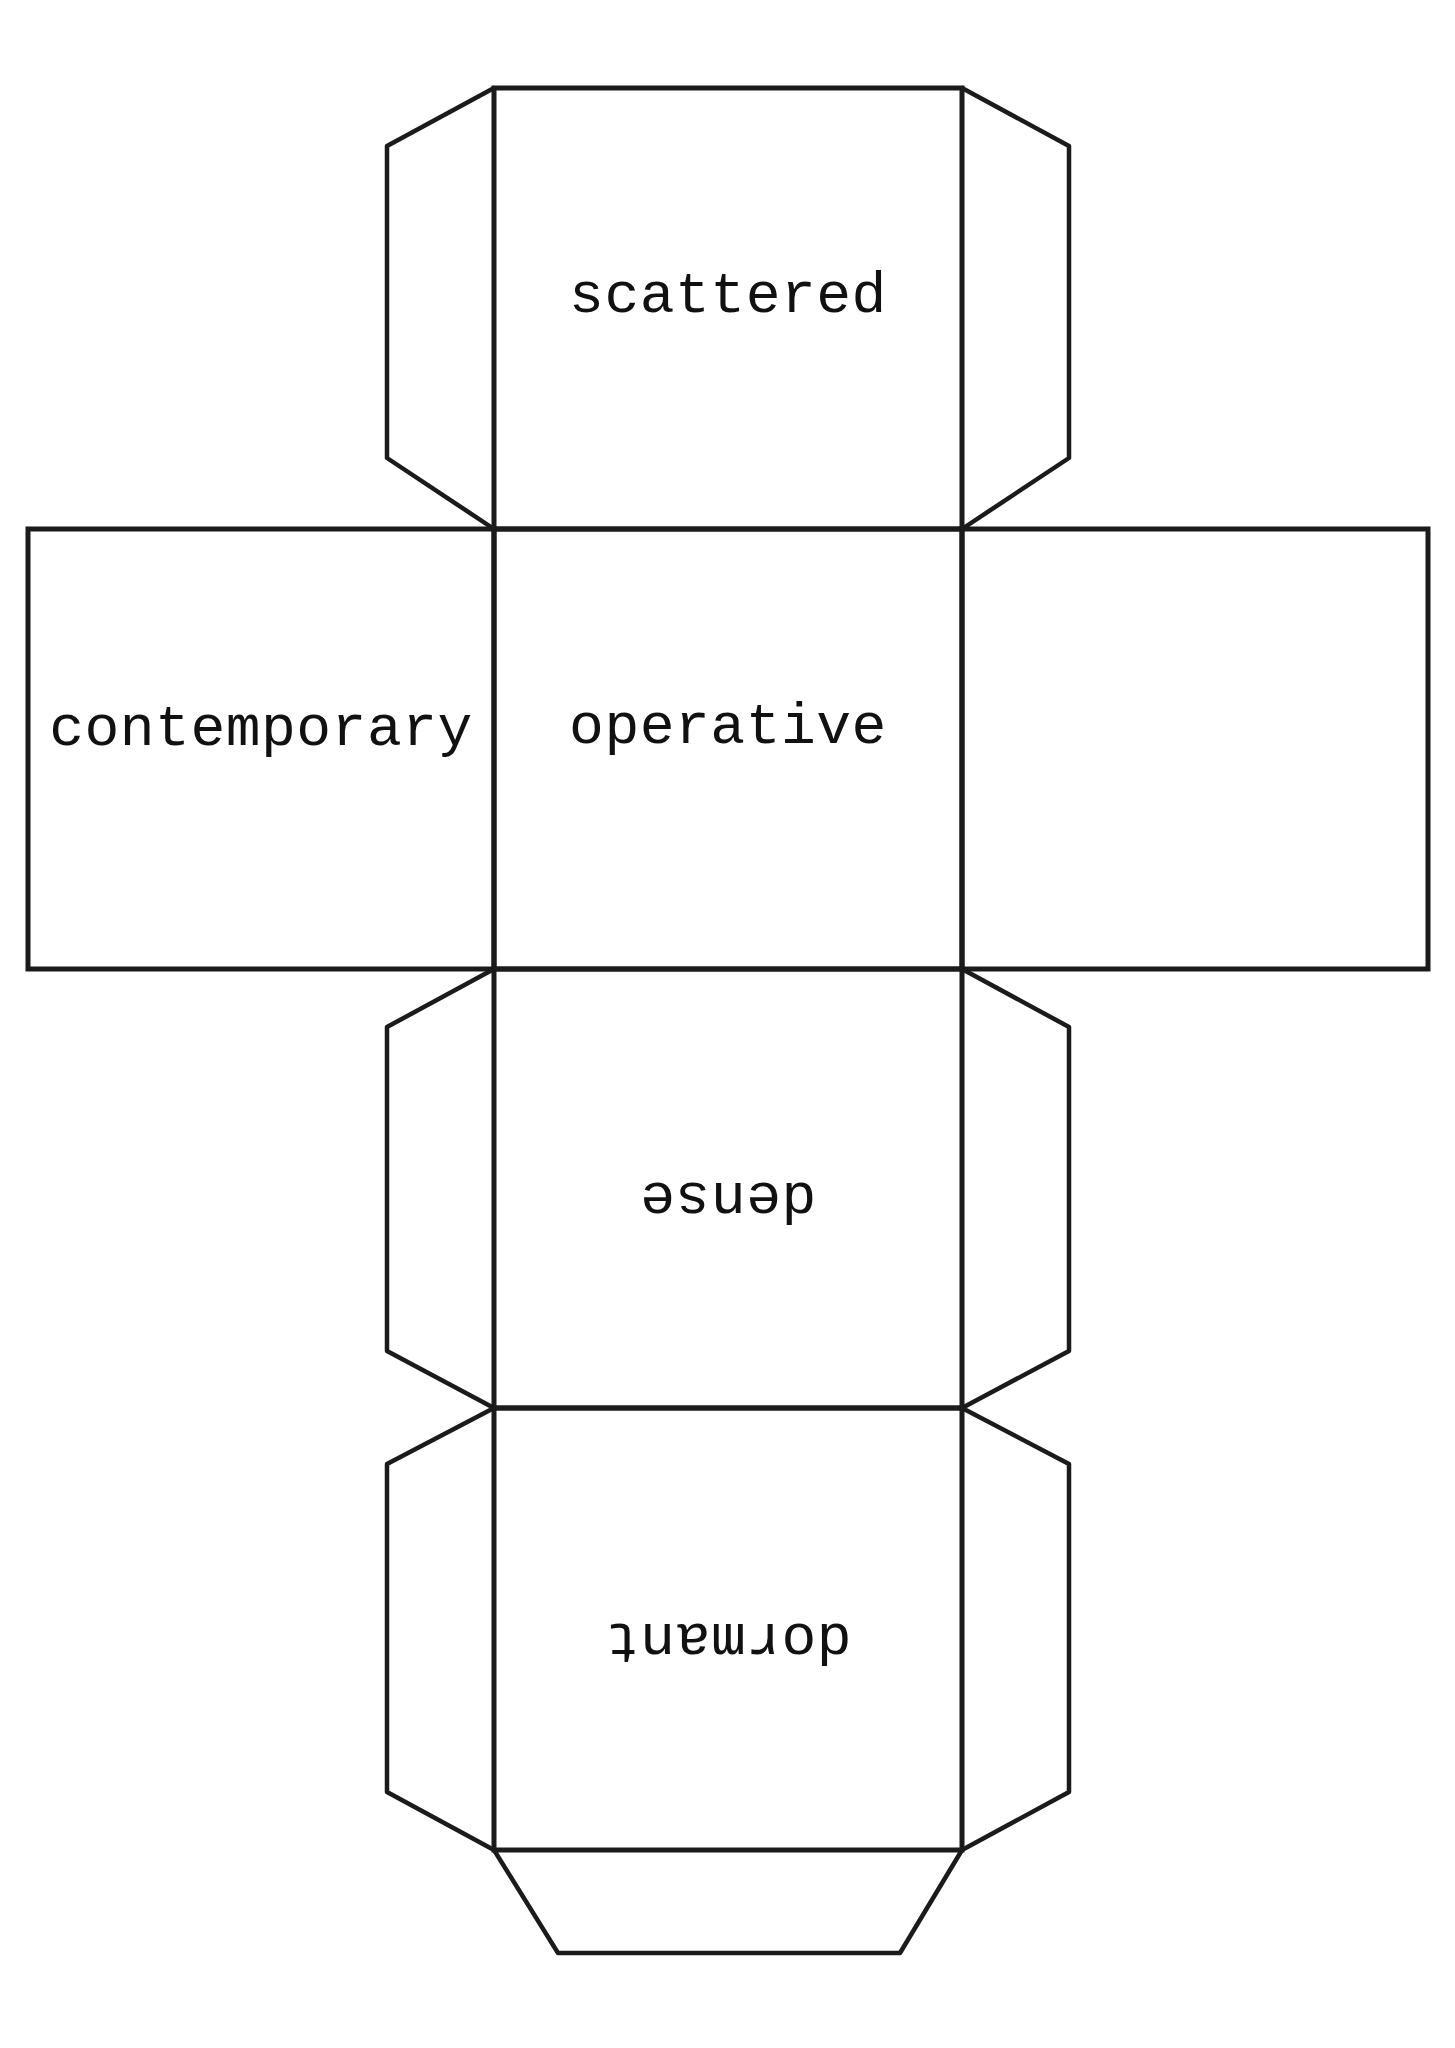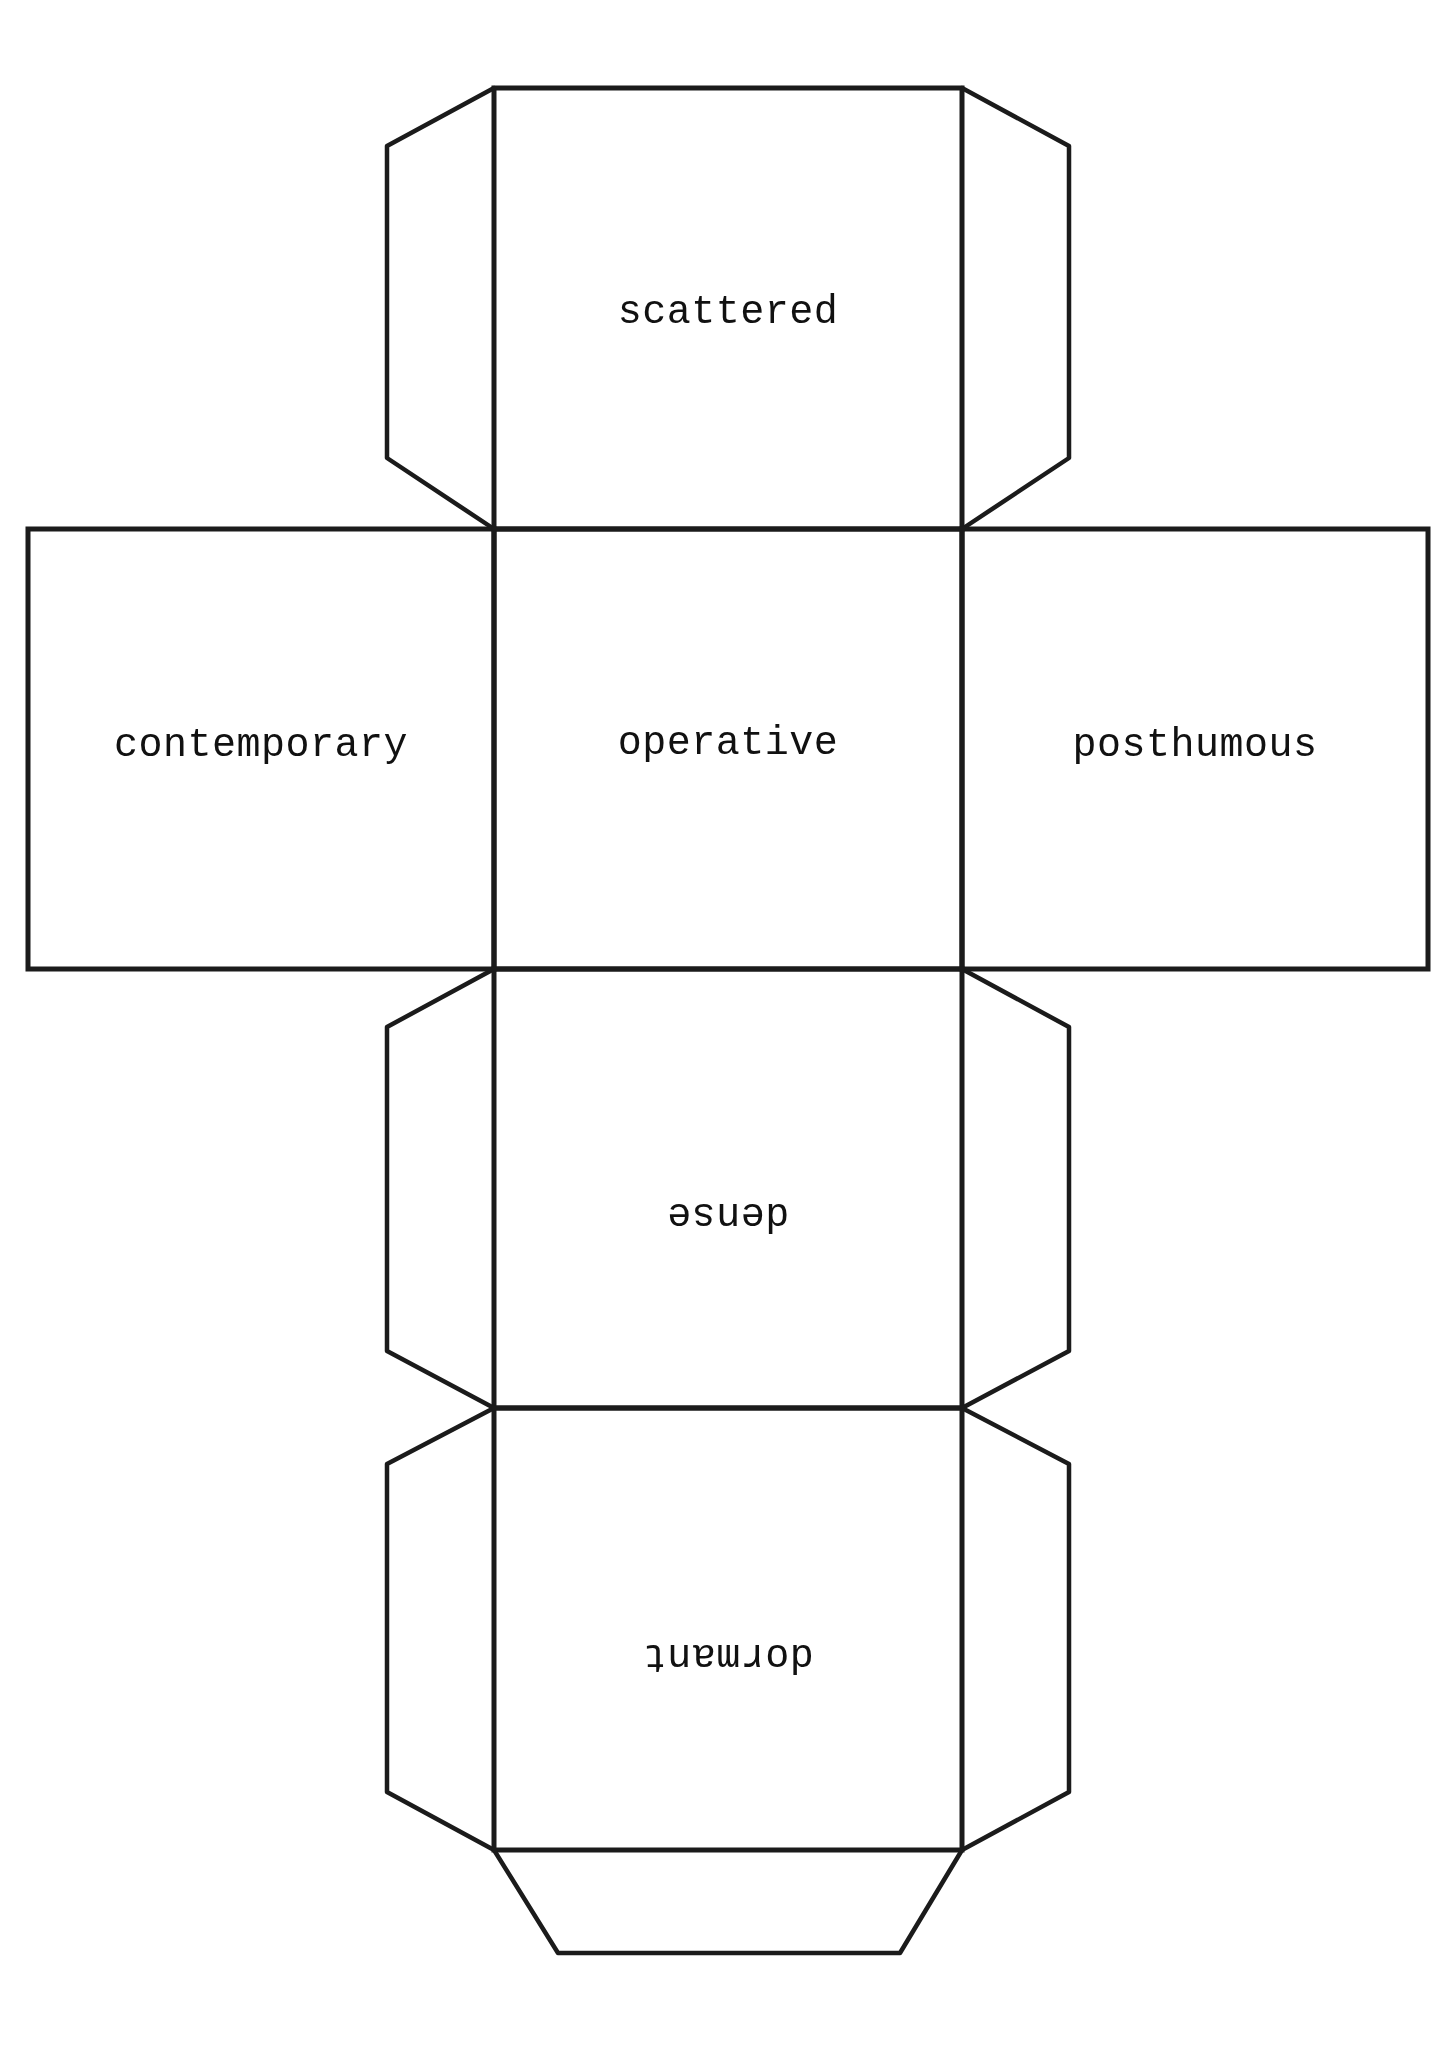--- a/index.html
+++ b/index.html
@@ -36,26 +36,25 @@
   .glue-tab {
     fill: none;
     stroke: var(--line);
     stroke-width: 4.5;
     stroke-linejoin: round;
     stroke-linecap: round;
   }
   .face-label {
     position: absolute;
     transform: translate(-50%, -50%);
-    font-size: 40px;
+    font-size: 58px;
     letter-spacing: 0.5px;
     color: var(--text);
     white-space: nowrap;
     line-height: 1;
-    margin-top: 16px;
   }
   .face-label.flipped {
     transform: translate(-50%, -50%) rotate(180deg);
   }
 </style>
 </head>
 <body>
 
 <div class="canvas">
 
@@ -76,19 +75,18 @@
     <rect class="face-outline" x="494" y="969" width="468" height="439"></rect>
     <rect class="face-outline" x="494" y="1408" width="468" height="442"></rect>
   </svg>
 
   <div class="face-label" style="left:728px; top:297px;">scattered</div>
 
   <div class="face-label" style="left:261px; top:730px;">contemporary</div>
 
   <div class="face-label" style="left:728px; top:728px;text-align:center;">operative</div>
 
-  <div class="face-label" style="left:1195px; top:730px;">posthumous</div>
 
   <div class="face-label flipped" style="left:728px; top:1198px;">dense</div>
 
   <div class="face-label flipped" style="left:728px; top:1639px;">dormant</div>
 
 </div>
 
 </body></html>

